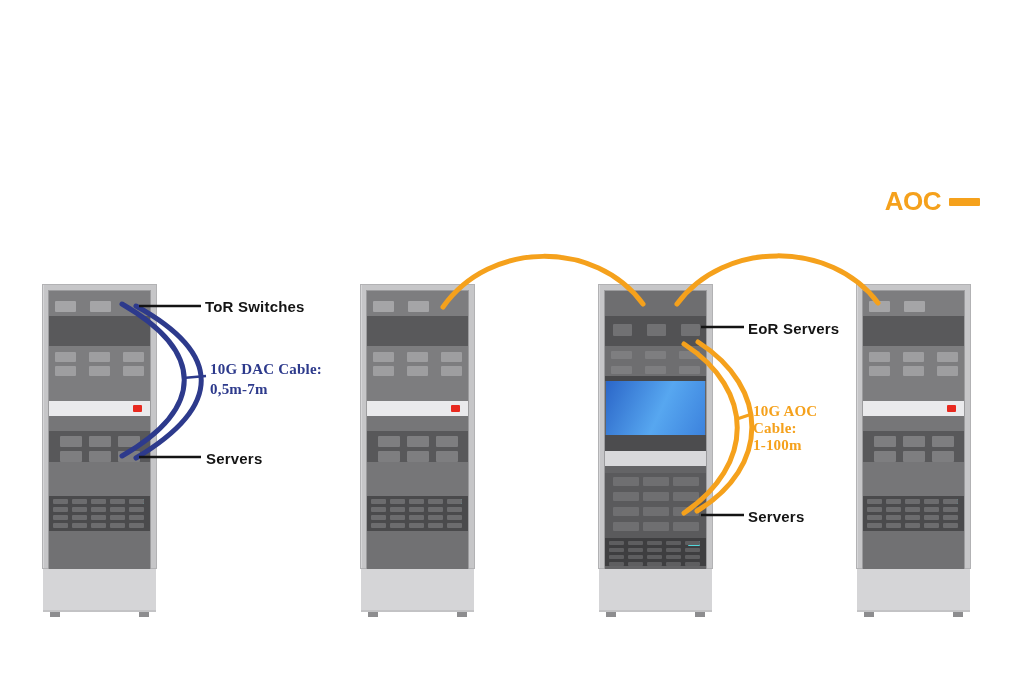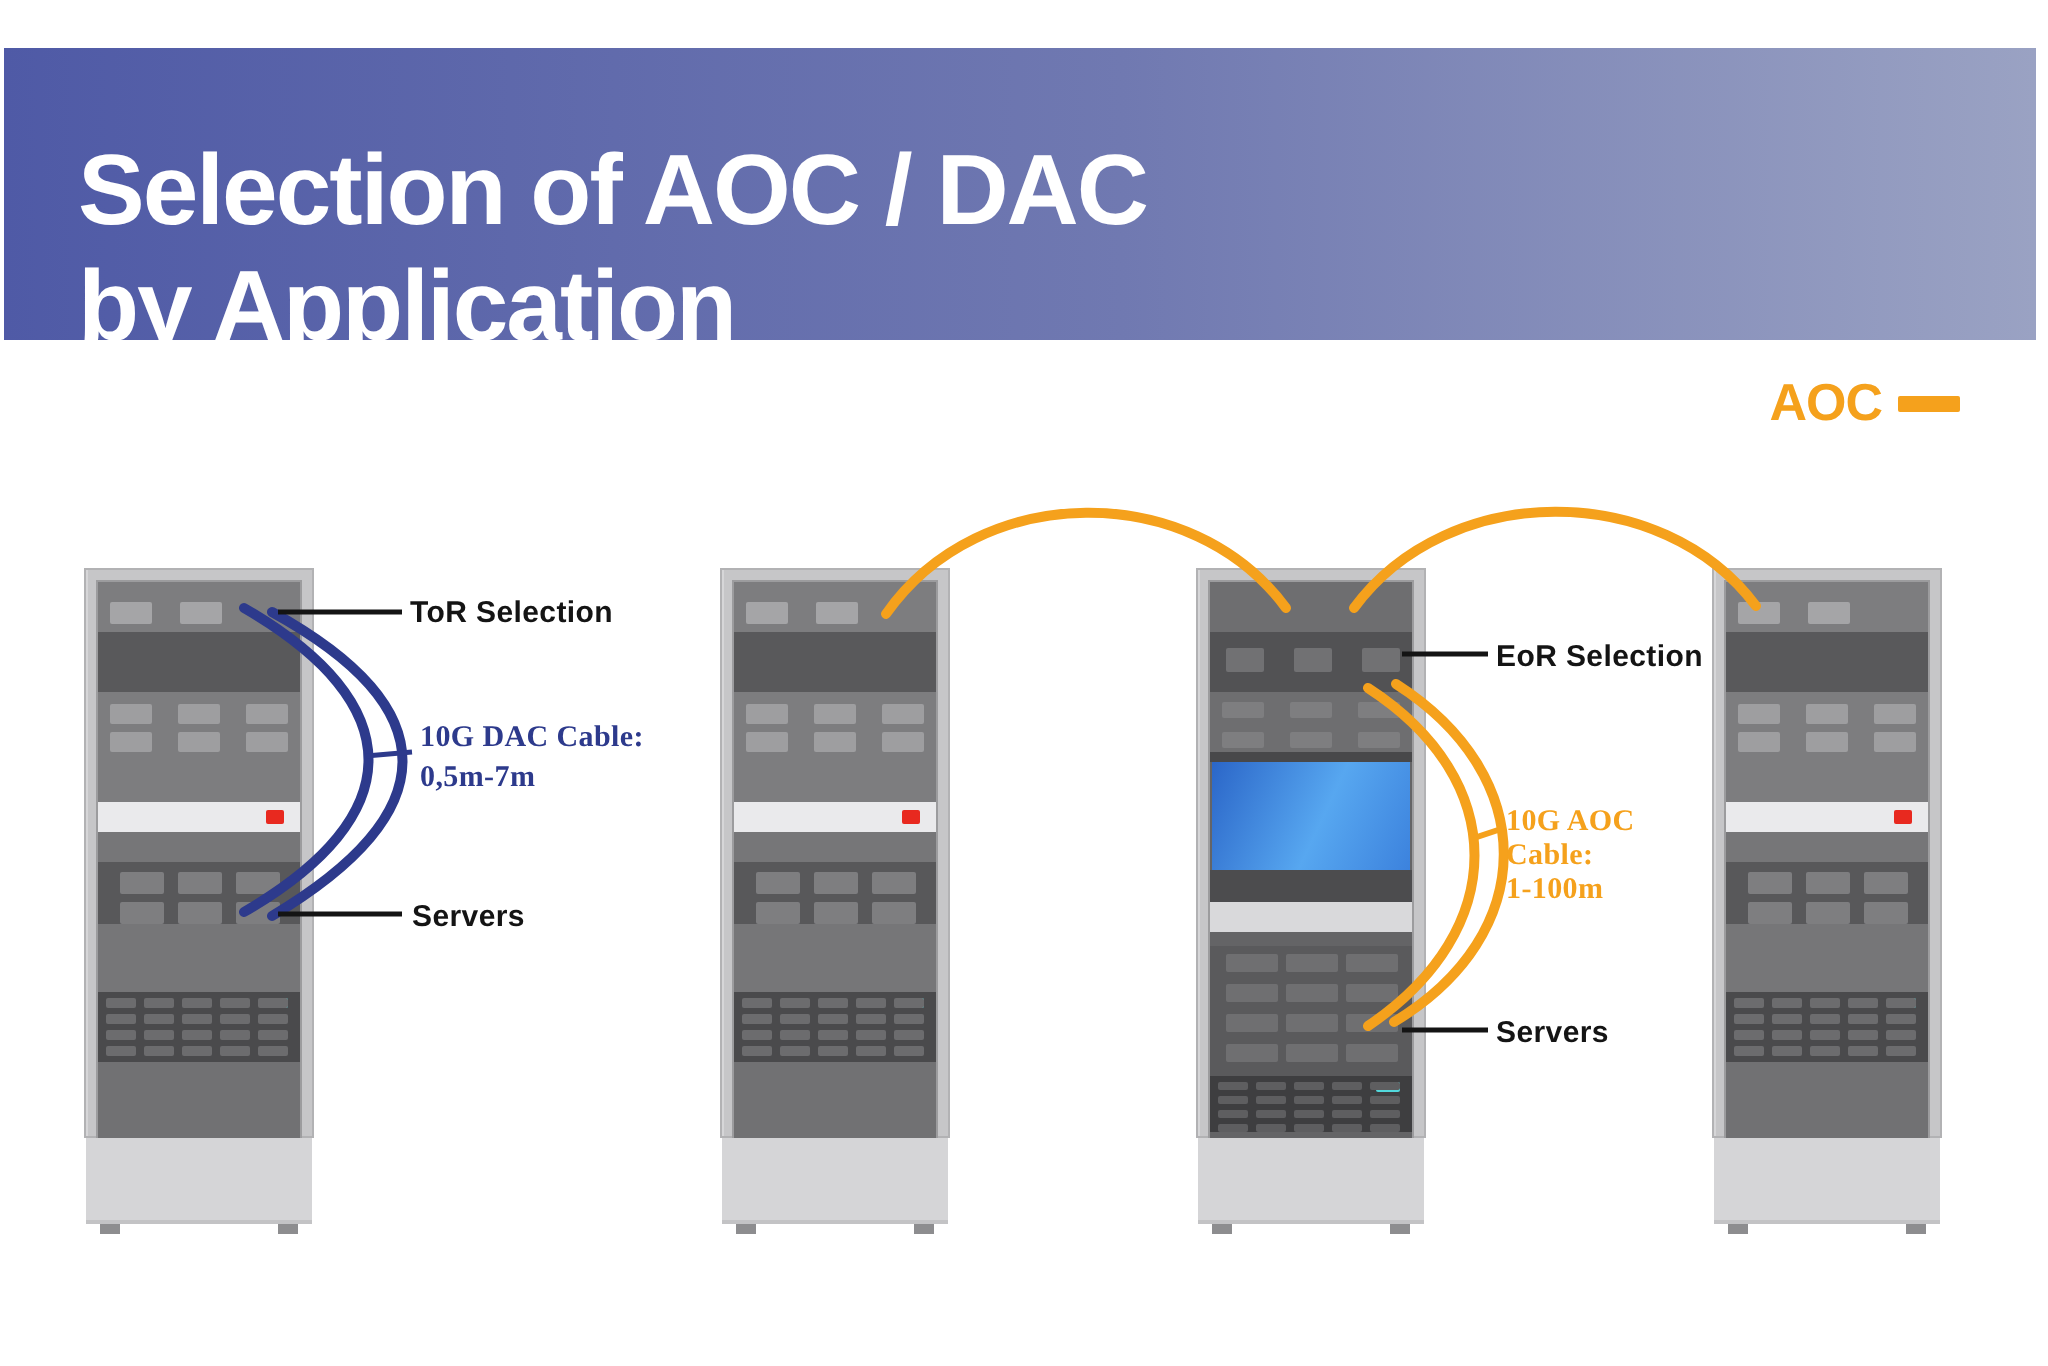--- a/index.html
+++ b/index.html
@@ -71,26 +71,20 @@
        letter-spacing:0.2px;white-space:nowrap;line-height:17px;}
   .lbl span{display:block;font-family:Liberation Serif, serif;}
   .lbl-dac{color:var(--dac,#2D3A8C);line-height:20px;}
   .lbl-aoc{color:var(--aoc,#F5A11C);line-height:17px;}
 </style>
 </head>
 <body>
 
 <div class="page">
 
-  <div class="banner">
-    <div class="title">
-      <span>Selection of AOC / DAC</span>
-      <span>by Application</span>
-    </div>
-  </div>
 
   <div class="legend">
     <div class="legend-row">
       <span class="legend-label legend-aoc">AOC</span>
       <span class="legend-dash dash-aoc"></span>
     </div>
   </div>
 
   <div class="rack" style="left:42px">
     <div class="r-frame"></div>
@@ -335,27 +329,27 @@
     <path class="cable-aoc" d="M684 344 C755 390 755 465 684 513"></path>
     <path class="cable-aoc" d="M698 342 C770 388 770 467 697 511"></path>
     <path class="pointer" d="M139 306 H201"></path>
     <path class="pointer" d="M139 457 H201"></path>
     <path class="pointer" d="M701 327 H744"></path>
     <path class="pointer" d="M701 515 H744"></path>
     <path class="tick-dac" d="M183 378 L206 376"></path>
     <path class="tick-aoc" d="M737 419 L752 414"></path>
   </svg>
 
-  <div class="lbl" style="left:205px;top:298px">ToR Selection</div>
+  <div class="lbl" style="left:205px;top:298px">ToR Switches</div>
   <div class="lbl lbl-dac" style="left:210px;top:359px">
     <span>10G DAC Cable:</span>
     <span>0,5m-7m</span>
   </div>
   <div class="lbl" style="left:206px;top:450px">Servers</div>
-  <div class="lbl" style="left:748px;top:320px">EoR Selection</div>
+  <div class="lbl" style="left:748px;top:320px">EoR Servers</div>
   <div class="lbl lbl-aoc" style="left:753px;top:403px">
     <span>10G AOC</span>
     <span>Cable:</span>
     <span>1-100m</span>
   </div>
   <div class="lbl" style="left:748px;top:508px">Servers</div>
 
 </div>
 
 </body></html>

